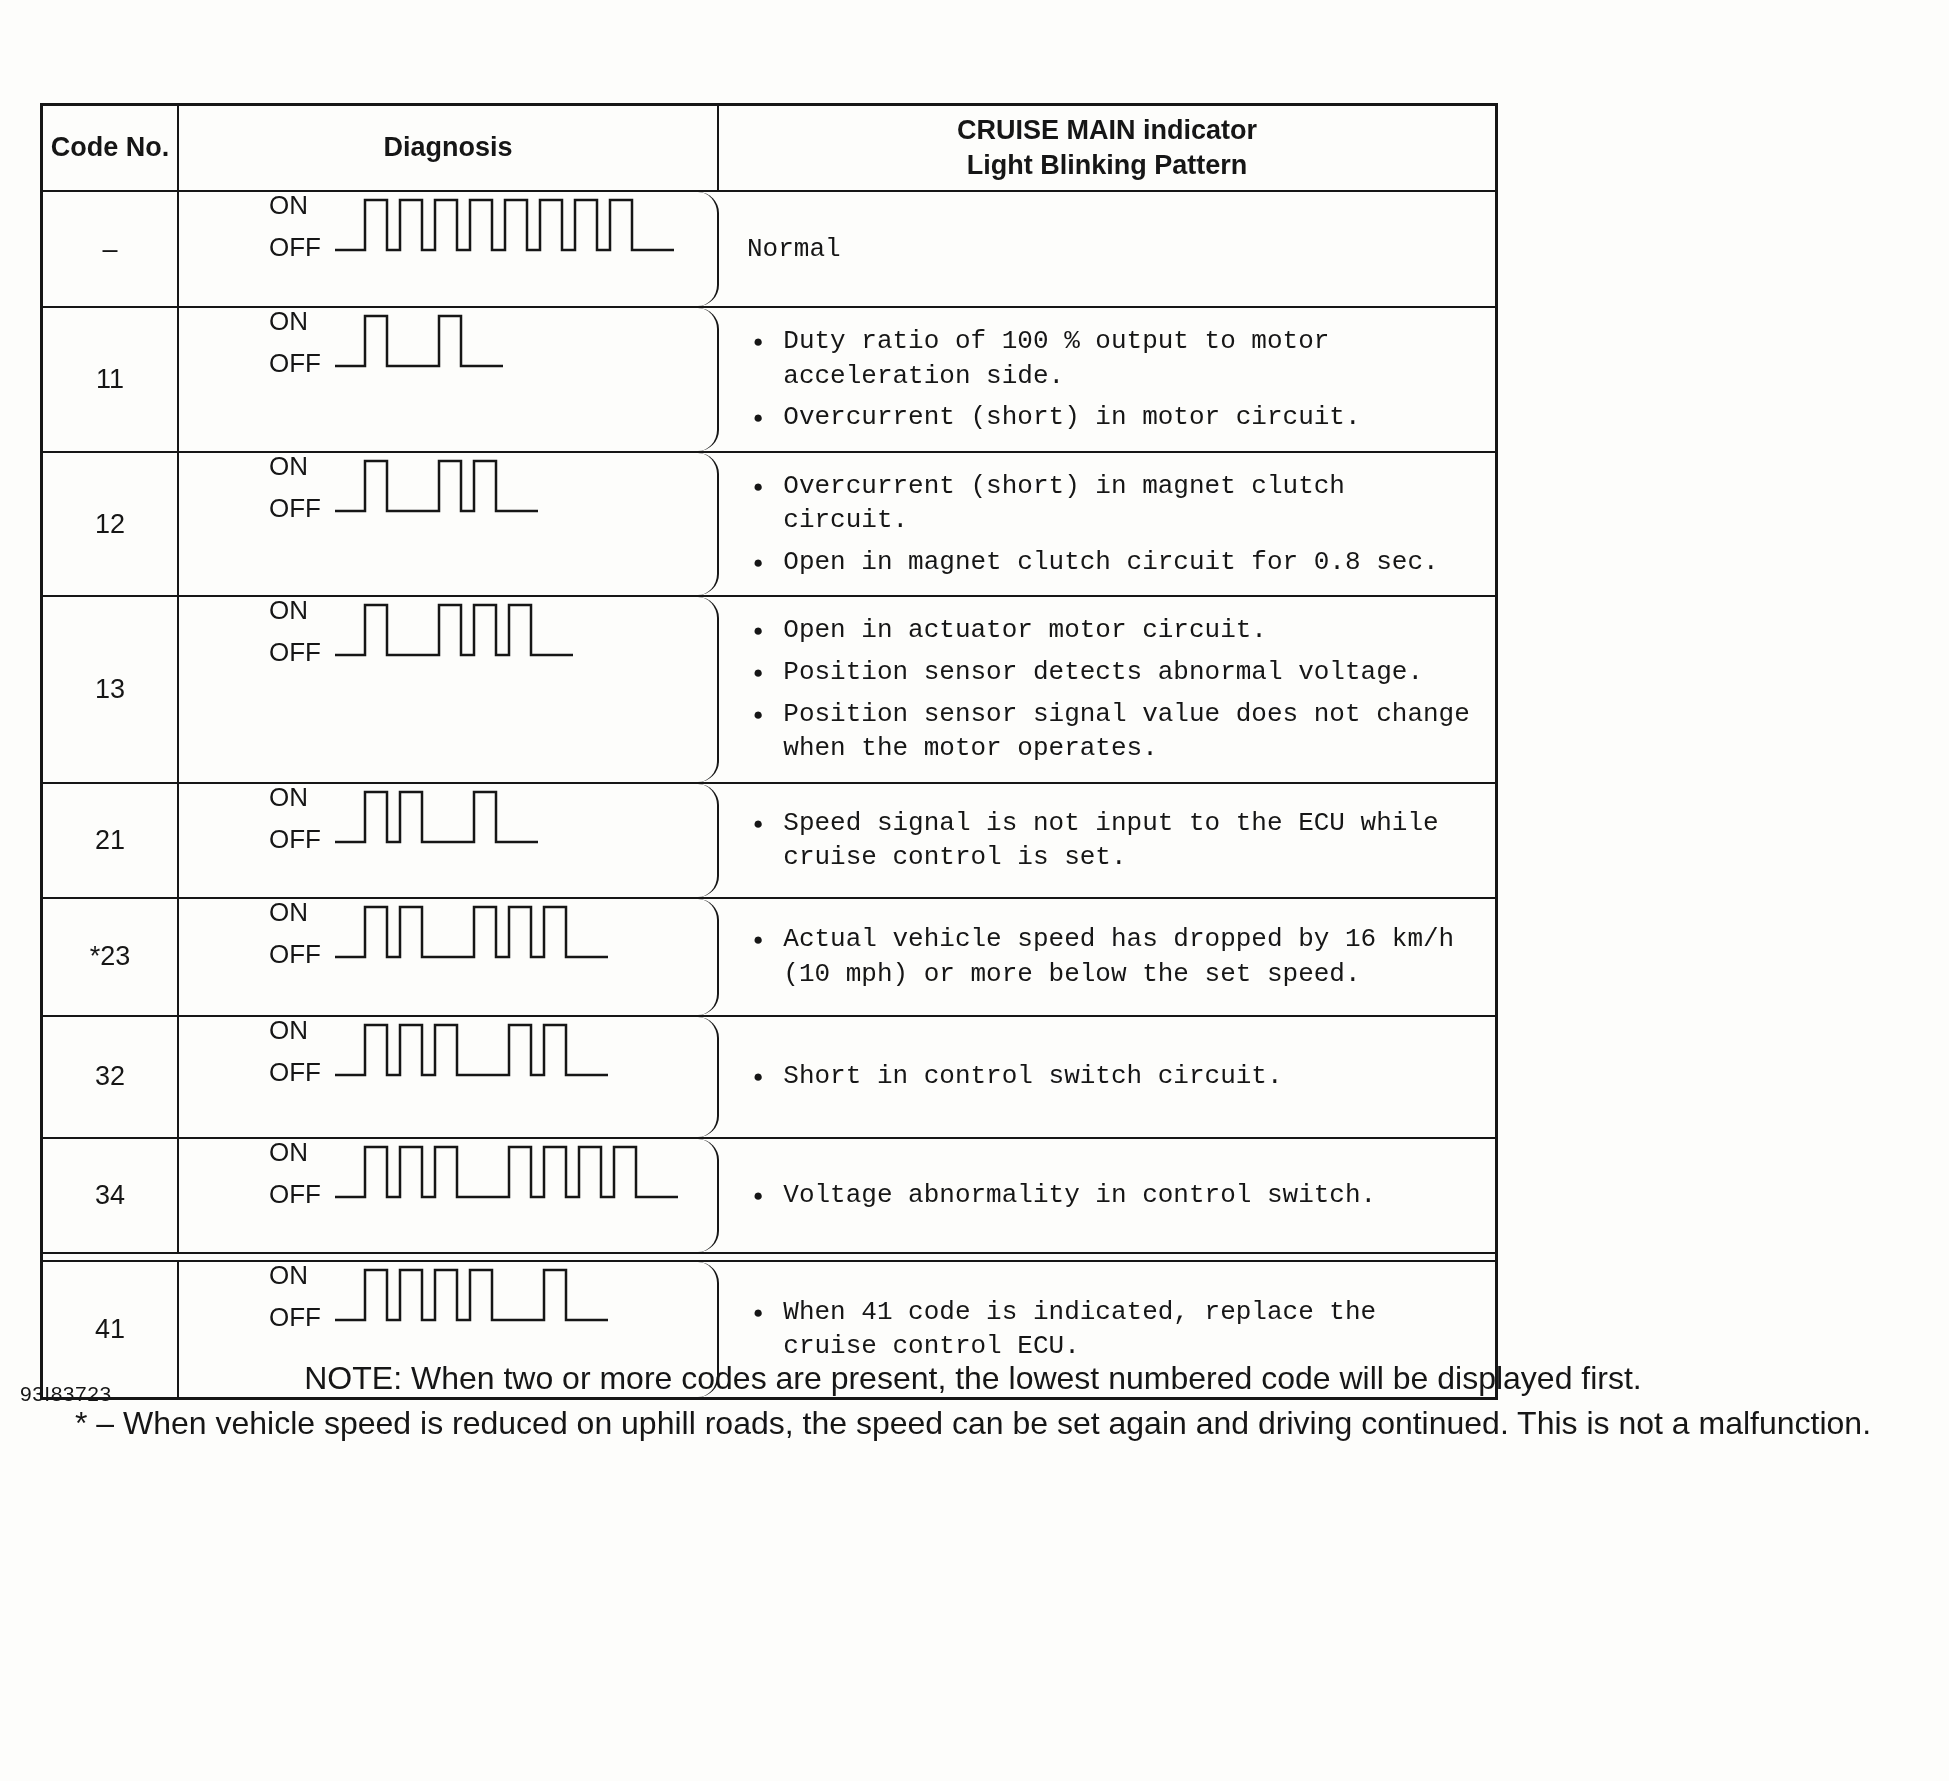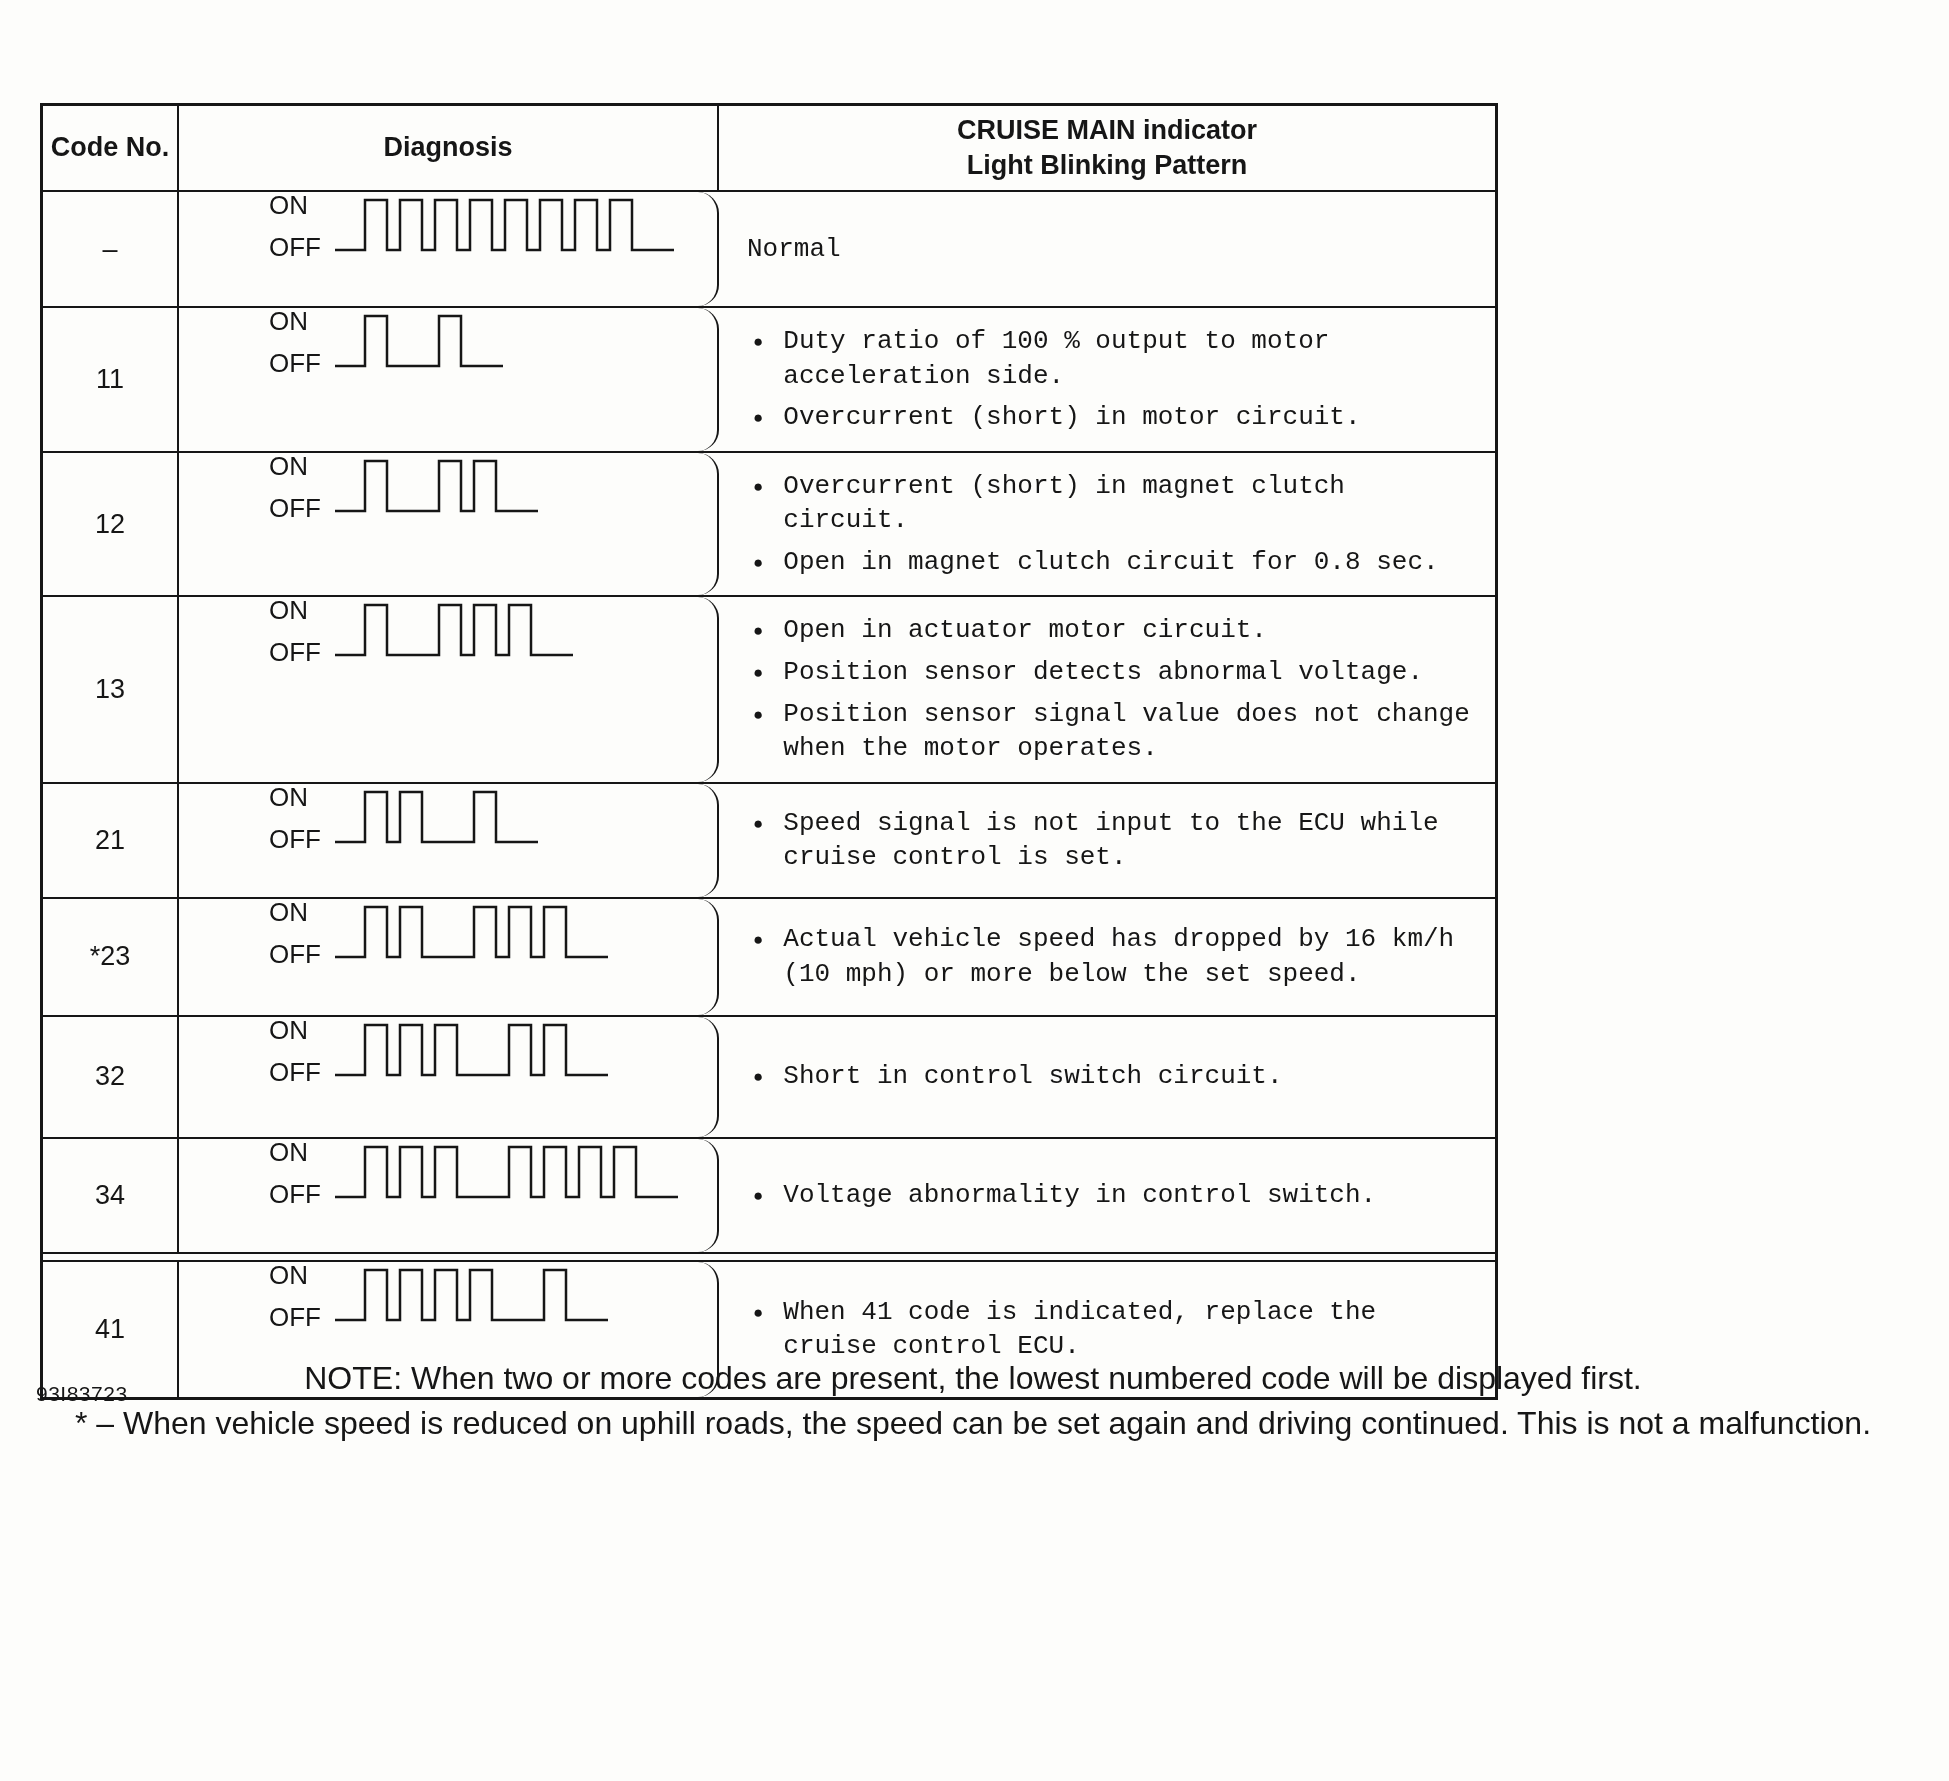--- a/index.html
+++ b/index.html
@@ -107,21 +107,21 @@
   .notes {
     position:absolute;
     left:33px; top:1356px;
     width:1880px;
     font-size:32px; line-height:1.42;text-align:center;
   }
   .note-line { white-space:nowrap; }
 
   .doc-number {
     position:absolute;
-    left:36px; top:1382px;
+    left:20px; top:1382px;
     font-size:21px;
     letter-spacing:0.5px;
     text-align:center;
   }
 </style>
 </head>
 <body>
 
 <div class="page">
 

